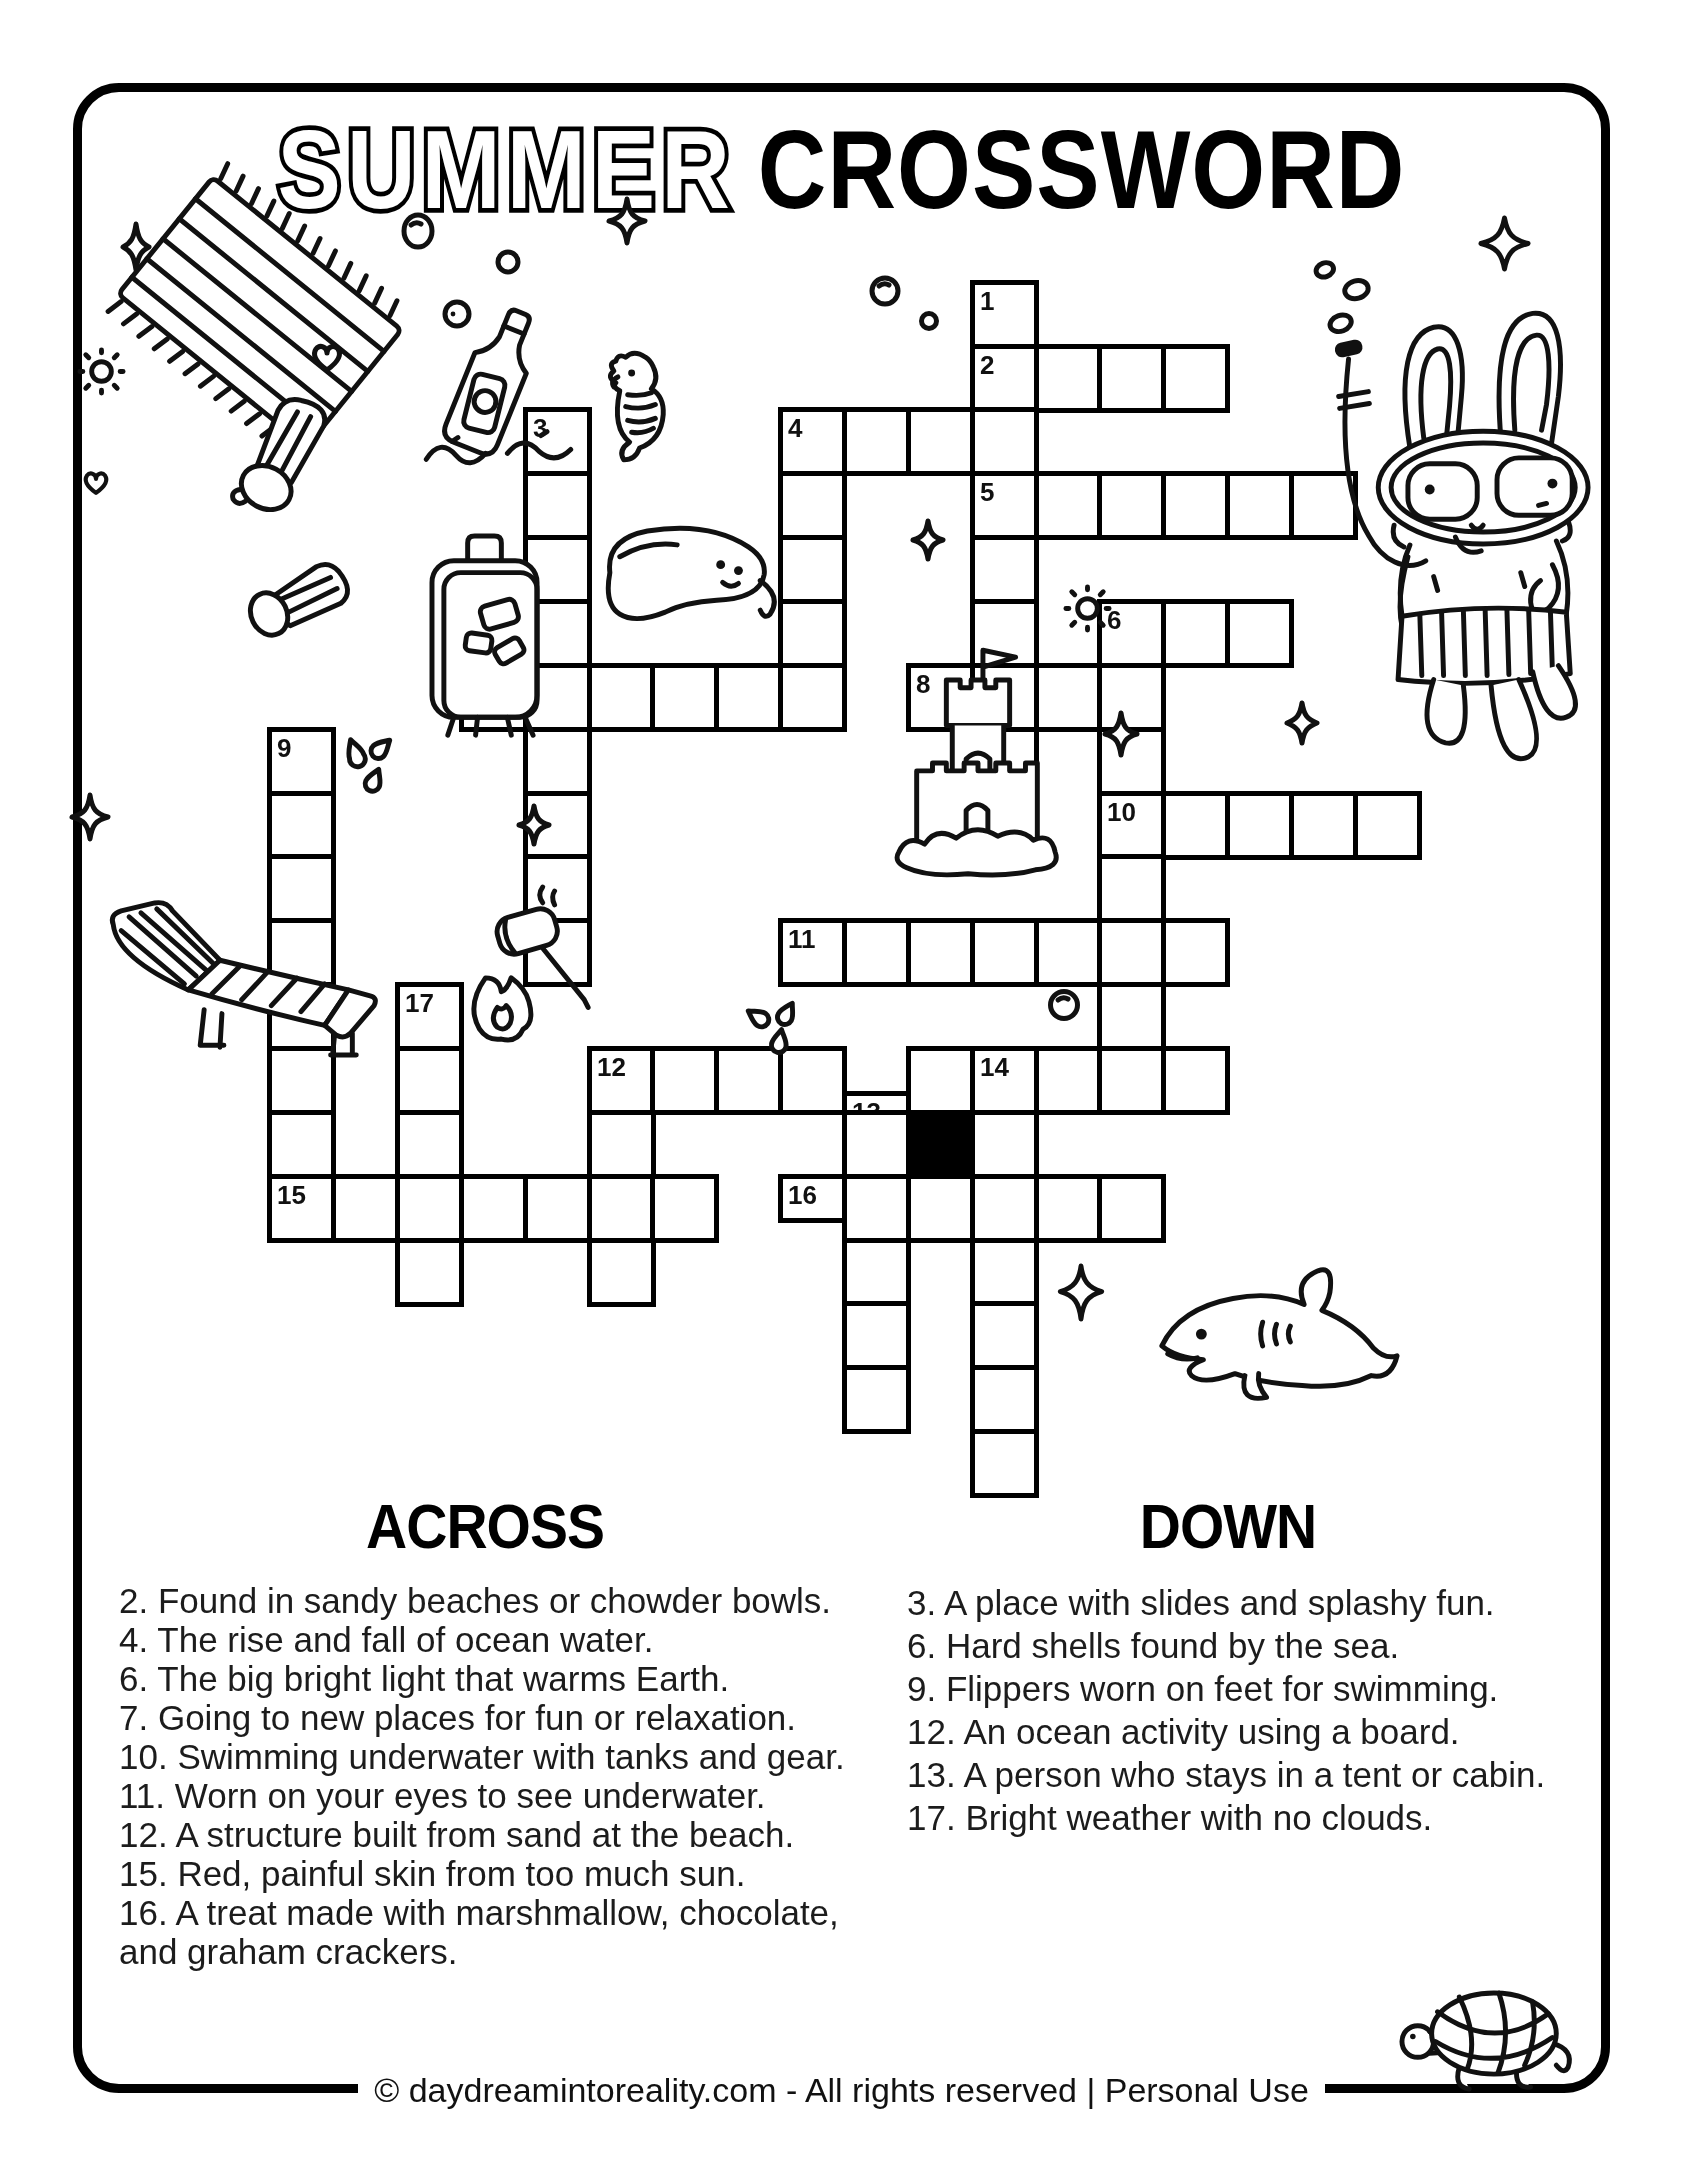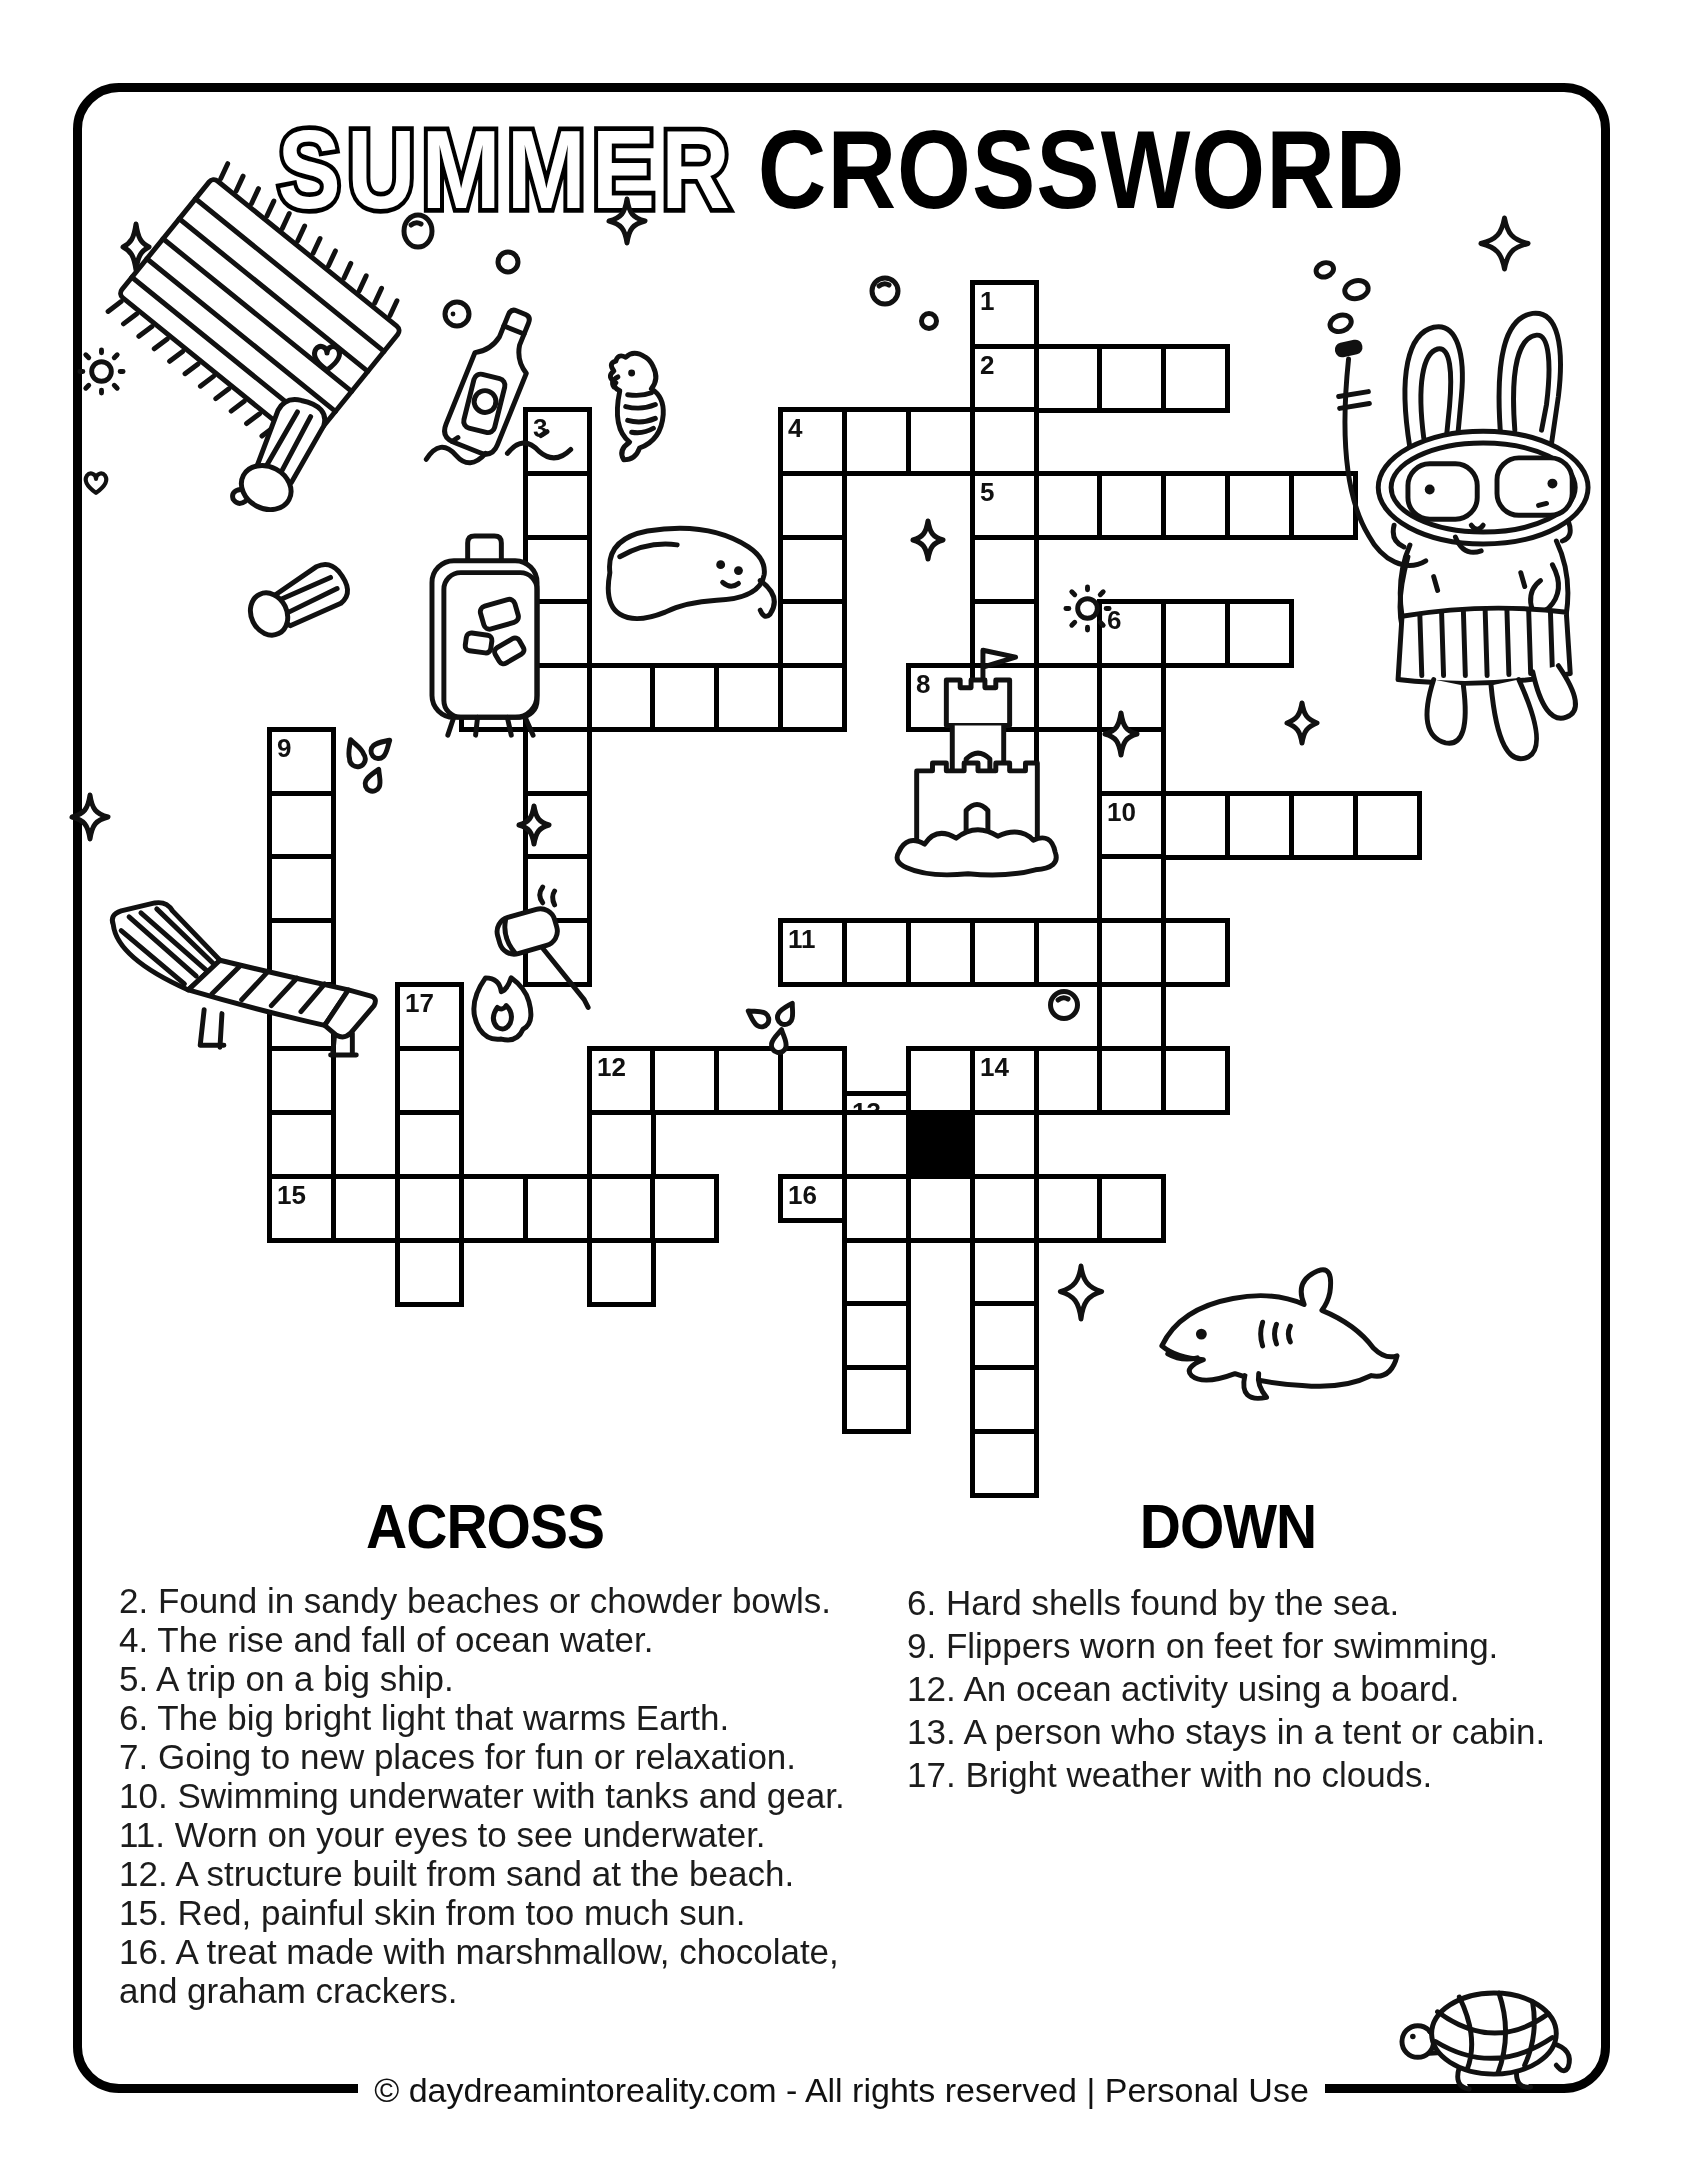--- a/index.html
+++ b/index.html
@@ -478,30 +478,30 @@
       <path class="ln" stroke-width="4" d="M40 32 Q97 74 152 34 M38 62 Q97 98 156 58 M62 17 Q82 58 70 90 M102 13 Q116 54 101 94 M136 22 Q142 56 128 86"></path>
     </svg>
   </div>
 
   <div class="clue-head" style="left:485px;">ACROSS</div>
   <div class="clue-head" style="left:1228px;">DOWN</div>
 
   <div class="clues across">
       <div>2. Found in sandy beaches or chowder bowls.</div>
       <div>4. The rise and fall of ocean water.</div>
-      <div>5. A trip on a big ship.</div>
       <div>6. The big bright light that warms Earth.</div>
       <div>7. Going to new places for fun or relaxation.</div>
       <div>10. Swimming underwater with tanks and gear.</div>
       <div>11. Worn on your eyes to see underwater.</div>
       <div>12. A structure built from sand at the beach.</div>
       <div>15. Red, painful skin from too much sun.</div>
       <div>16. A treat made with marshmallow, chocolate, and graham crackers.</div>
     </div>
   <div class="clues down">
+      <div>3. A place with slides and splashy fun.</div>
       <div>6. Hard shells found by the sea.</div>
       <div>9. Flippers worn on feet for swimming.</div>
       <div>12. An ocean activity using a board.</div>
       <div>13. A person who stays in a tent or cabin.</div>
       <div>17. Bright weather with no clouds.</div>
     </div>
 
   <div class="footer">
     <span>© daydreamintoreality.com - All rights reserved | Personal Use</span>
   </div>

